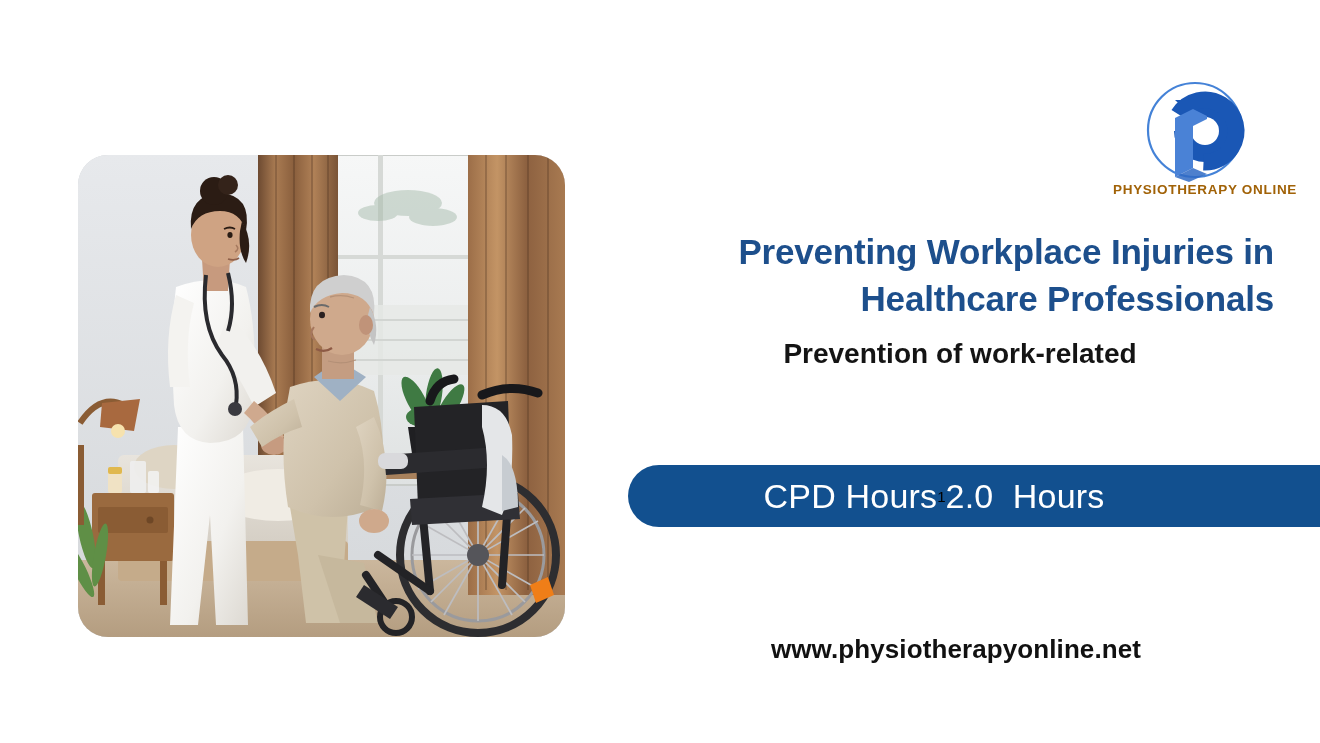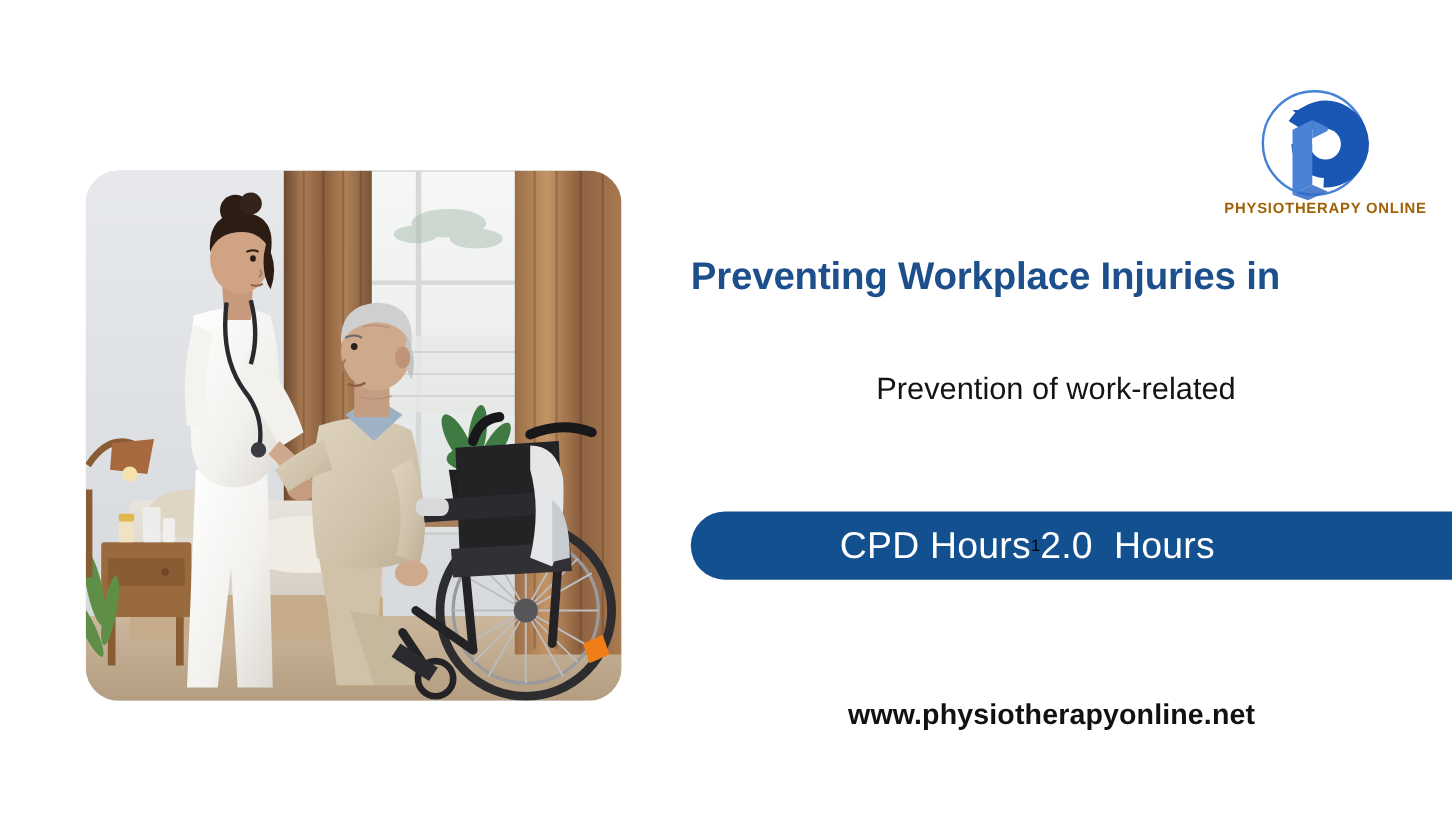--- a/index.html
+++ b/index.html
@@ -59,37 +59,37 @@
     background: #cfd3d6;
   }
   #photo-svg { display: block; width: 487px; height: 482px; }
 
   
   #title {
     position: absolute;
     left: 628px;
     top: 228px;
     width: 646px;
-    text-align: left;
+    text-align: right;
     color: #1d4f8c;
     font-family: "Liberation Sans", sans-serif;
     font-weight: bold;
     font-size: 35px;
     line-height: 47px;
     letter-spacing: -0.2px;
   }
   #subtitle {
     position: absolute;
     left: 640px;
     top: 333px;
     width: 640px;
     text-align: center;
     color: #141414;
     font-family: "Liberation Sans", sans-serif;
-    font-weight: normal;
+    font-weight: bold;
     font-size: 28px;
     line-height: 42px;
   }
 
   
   #cpd-banner {
     position: absolute;
     left: 628px;
     top: 465px;
     width: 692px;
@@ -386,20 +386,21 @@
 
         <path d="M 452 430 L 470 422 L 476 440 L 458 448 Z" fill="#ef7e18"></path>
 
         <path d="M 286 430 L 320 452 L 312 464 L 278 442 Z" fill="#2b2b2f"></path>
       </g>
     </svg>
   </div>
 
   <div id="title">
     <div>Preventing Workplace Injuries in</div>
+    <div>Healthcare Professionals</div>
   </div>
 
   <div id="subtitle">
     <div>Prevention of  work-related</div>
   </div>
 
   <div id="cpd-banner">
     <span class="cpd-text">CPD Hours</span>
       <span class="cpd-sup">1</span>
       <span class="cpd-text">2.0</span>

